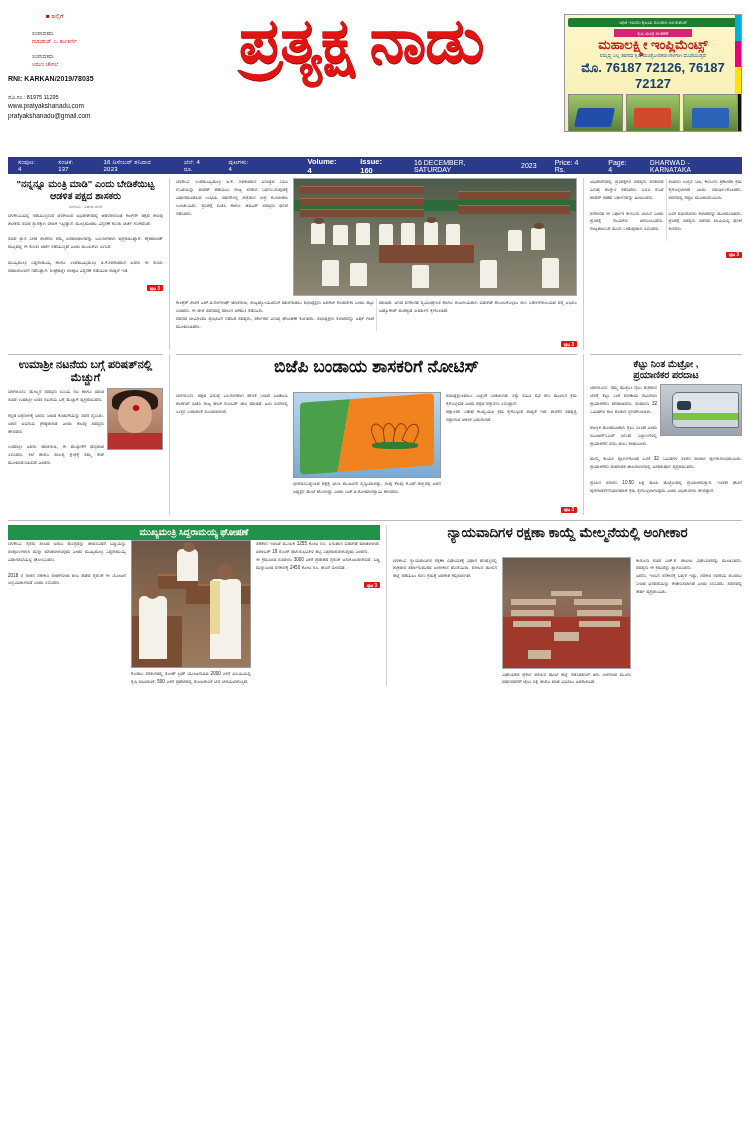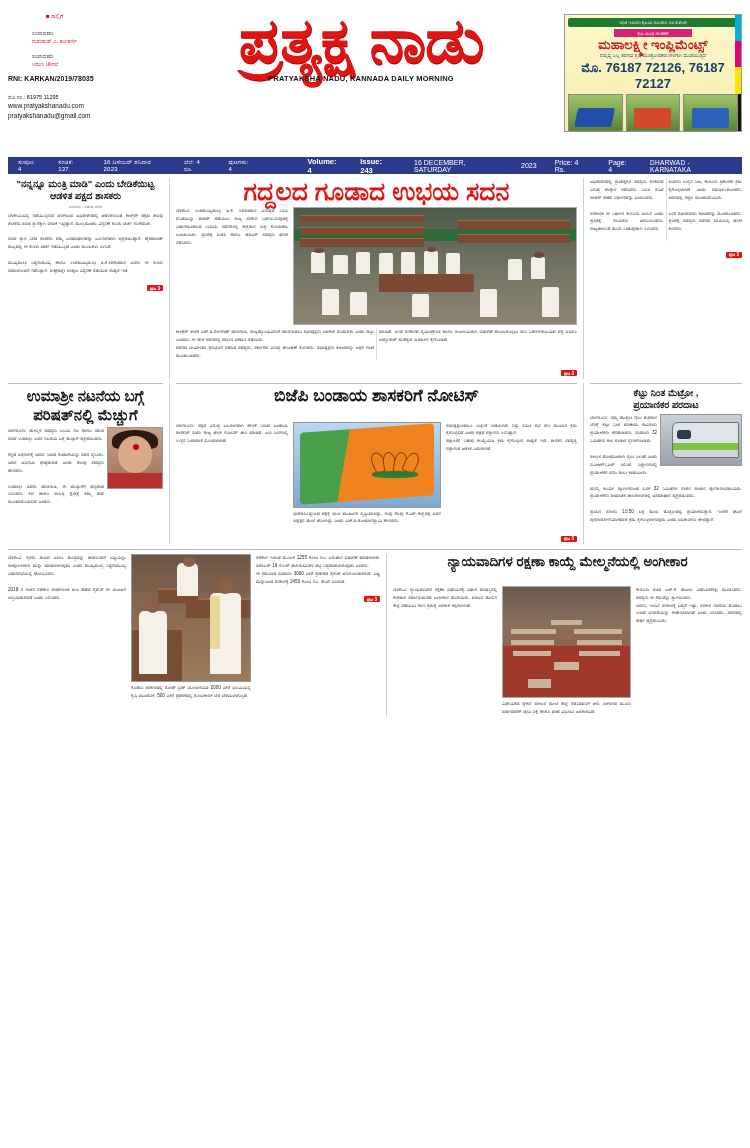--- a/index.html
+++ b/index.html
@@ -123,21 +123,21 @@
 
   .metro { height: 52px; border: 1px solid #999; position: relative; overflow: hidden;
            background: linear-gradient(180deg,#c9cfd6 0%,#9aa3ad 100%); }
   .metro .train { position: absolute; left: 14%; top: 14%; width: 84%; height: 72%;
                   background: linear-gradient(180deg,#dfe4e8 0 58%,#7ec242 58% 78%,#cfd5da 78% 100%);
                   border: 1px solid #6b7278; border-radius: 6px 2px 2px 6px; }
   .metro .win { position: absolute; top: 22%; left: 6%; width: 22%; height: 26%; background: #2a3b4a; border-radius: 3px; }
 
   .r-head { text-align: center; font-size: 9.5px; font-weight: bold; color: #111; line-height: 1.25; }
 
-  .uma-head { text-align: center; font-size: 15px; font-weight: bold; color: #111; line-height: 1.25; }
+  .uma-head { text-align: center; font-size: 11px; font-weight: bold; color: #111; line-height: 1.25; }
   .portrait { width: 56px; height: 62px; border: 1px solid #999; float: right; margin: 0 0 2px 3px;
               background: linear-gradient(180deg,#caa089 0%,#9d6f55 100%); position: relative; overflow: hidden; }
   .portrait .face { position: absolute; left: 18%; top: 12%; width: 64%; height: 62%; background: #d9a98c; border-radius: 48%; }
   .portrait .hair { position: absolute; left: 8%; top: 2%; width: 84%; height: 34%; background: #2b1a12; border-radius: 50% 50% 30% 30%; }
   .portrait .bindi { position: absolute; left: 46%; top: 26%; width: 6px; height: 6px; background: #c00; border-radius: 50%; }
   .portrait .sari { position: absolute; bottom: 0; left: 0; width: 100%; height: 26%; background: #b5302f; }
 
   
   .botzone { display: flex; gap: 6px; margin-top: 5px; border-top: 1px solid #bbb; padding-top: 4px; }
   .bot-l { width: 372px; }
@@ -175,21 +175,20 @@
       <div class="mh-rni">RNI: KARKAN/2019/78035</div>
       <div class="mh-contact">
         <div class="ph">ಮೊ.ನಂ.: 81975 11295</div>
         <div>www.pratyakshanadu.com</div>
         <div>pratyakshanadu@gmail.com</div>
       </div>
     </div>
 
     <div class="mh-center">
       <div class="mh-title">ಪ್ರತ್ಯಕ್ಷ ನಾಡು</div>
-      <div class="mh-sub-en">PRATYAKSHA NADU, KANNADA DAILY MORNING</div>
     </div>
 
     <div class="mh-ad">
       <div class="ad-side"></div>
       <div class="ad-band">ಅಧಿಕ ಇಳುವರಿ ಕೃಷಿಯ ಸಲುವಾಗಿ ಅತಿ ಕುಶಲತೆ</div>
       <div class="ad-ribbon">ಕೃಷಿ ಯಂತ್ರ ಸಲಕರಣೆ</div>
       <div class="ad-title">ಮಹಾಲಕ್ಷ್ಮೀ ಇಂಪ್ಲಿಮೆಂಟ್ಸ್</div>
       <div class="ad-line">ಸಮೃದ್ಧ ಎಲ್ಲ ತರಹದ ಕೃಷಿ ಯಂತ್ರೋಪಕರಣಗಳಿಗಾಗಿ ದೊರೆಯುತ್ತವೆ</div>
       <div class="ad-phone">ಮೊ. 76187 72126, 76187 72127</div>
       <div class="ad-photos">
@@ -207,21 +206,21 @@
   </div>
 
   <div class="infobar">
     <span class="kn">ಸಂಪುಟ: 4</span>
     <span class="kn">ಸಂಚಿಕೆ: 137</span>
     <span class="kn">16 ಡಿಸೆಂಬರ್ ಶನಿವಾರ 2023</span>
     <span class="kn">ಬೆಲೆ: 4 ರೂ.</span>
     <span class="kn">ಪುಟಗಳು: 4</span>
     <span class="sp"></span>
     <span class="b">Volume: 4</span>
-    <span class="b">Issue: 243</span>
+    <span class="b">Issue: 160</span>
     <span>16 DECEMBER, SATURDAY</span>
     <span>2023</span>
     <span>Price: 4 Rs.</span>
     <span>Page: 4</span>
     <span class="place">DHARWAD - KARNATAKA</span>
   </div>
 
   <div class="topzone">
 
     <div class="col-l">
@@ -233,21 +232,20 @@
 
 ಮುಖ್ಯಮಂತ್ರಿ ಸಿದ್ದರಾಮಯ್ಯ ಹಾಗೂ ಉಪಮುಖ್ಯಮಂತ್ರಿ ಡಿ.ಕೆ.ಶಿವಕುಮಾರ ಅವರು ಈ ಕುರಿತು ಸಮಾಲೋಚನೆ ನಡೆಸಿದ್ದಾರೆ. ಶೀಘ್ರದಲ್ಲೇ ಸಂಪುಟ ವಿಸ್ತರಣೆ ನಡೆಯುವ ಸಾಧ್ಯತೆ ಇದೆ.</div>
       <div class="ref-wrap">
         <span class="page-ref">ಪುಟ 3</span>
       </div>
     </div>
 
     <div class="vdiv"></div>
 
     <div class="col-m">
-      <div class="lead-main">ಗದ್ದಲದ ಗೂಡಾದ ಉಭಯ ಸದನ</div>
 
       <div style="display:flex; gap:5px;">
         <div style="width:112px;">
           <div class="kn-body">ಬೆಳಗಾವಿ: ಉಪಮುಖ್ಯಮಂತ್ರಿ ಡಿ.ಕೆ. ಶಿವಕುಮಾರ ವಿರುದ್ಧದ ಸಿಬಿಐ ತನಿಖೆಯನ್ನು ವಾಪಸ್ ಪಡೆಯಲು ರಾಜ್ಯ ಸರಕಾರ ನಿರ್ಧರಿಸಿರುವುದಕ್ಕೆ ವಿಧಾನಮಂಡಲದ ಉಭಯ ಸದನಗಳಲ್ಲಿ ಶುಕ್ರವಾರ ತೀವ್ರ ಕೋಲಾಹಲ ಉಂಟಾಯಿತು. ಪ್ರತಿಪಕ್ಷ ಬಿಜೆಪಿ ಹಾಗೂ ಜೆಡಿಎಸ್ ಸದಸ್ಯರು ಧರಣಿ ನಡೆಸಿದರು.</div>
         </div>
         <div style="flex:1;">
           <div class="photo assembly" style="height:118px;">
             <div class="green" style="left:0; top:18%; width:100%; height:10%;"></div>
             <div class="bench" style="left:2%; top:6%; width:44%; height:7%;"></div>
             <div class="bench" style="left:2%; top:16%; width:44%; height:7%;"></div>
@@ -375,20 +373,21 @@
 ದುರಸ್ತಿ ಕಾರ್ಯ ಪೂರ್ಣಗೊಂಡ ಬಳಿಕ 32 ನಿಮಿಷಗಳ ನಂತರ ಸಂಚಾರ ಪುನರಾರಂಭವಾಯಿತು. ಪ್ರಯಾಣಿಕರು ಸಾಮಾಜಿಕ ಜಾಲತಾಣಗಳಲ್ಲಿ ಅಸಮಾಧಾನ ವ್ಯಕ್ತಪಡಿಸಿದರು.
 
 ಪ್ರತಿದಿನ ಸರಾಸರಿ 10.50 ಲಕ್ಷ ಮಂದಿ ಮೆಟ್ರೋದಲ್ಲಿ ಪ್ರಯಾಣಿಸುತ್ತಾರೆ. ಇಂತಹ ಘಟನೆ ಪುನರಾವರ್ತನೆಯಾಗದಂತೆ ಕ್ರಮ ಕೈಗೊಳ್ಳಲಾಗುವುದು ಎಂದು ಅಧಿಕಾರಿಗಳು ಹೇಳಿದ್ದಾರೆ.</div>
       </div>
     </div>
   </div>
 
   <div class="botzone">
 
     <div class="bot-l">
+      <div class="greenband">ಮುಖ್ಯಮಂತ್ರಿ ಸಿದ್ದರಾಮಯ್ಯ ಘೋಷಣೆ</div>
       <div style="display:flex; gap:5px;">
         <div style="width:118px;">
           <div class="kn-body" style="white-space:pre-line">ಬೆಳಗಾವಿ: ರೈತರು ಸಾಲದ ಅಸಲು ಮೊತ್ತವನ್ನು ಪಾವತಿಸಿದರೆ ಬಡ್ಡಿಯನ್ನು ಸಂಪೂರ್ಣವಾಗಿ ಮನ್ನಾ ಮಾಡಲಾಗುವುದು ಎಂದು ಮುಖ್ಯಮಂತ್ರಿ ಸಿದ್ದರಾಮಯ್ಯ ವಿಧಾನಸಭೆಯಲ್ಲಿ ಘೋಷಿಸಿದರು.
 
 2018 ರ ನಂತರ ಸಹಕಾರಿ ಸಂಘಗಳಿಂದ ಸಾಲ ಪಡೆದ ರೈತರಿಗೆ ಈ ಯೋಜನೆ ಅನ್ವಯವಾಗಲಿದೆ ಎಂದು ತಿಳಿಸಿದರು.</div>
         </div>
         <div style="width:120px;">
           <div class="dual">
             <div class="desk" style="left:0; top:58%; width:42%; height:42%;"></div>
             <div class="desk" style="left:46%; top:34%; width:54%; height:16%;"></div>

